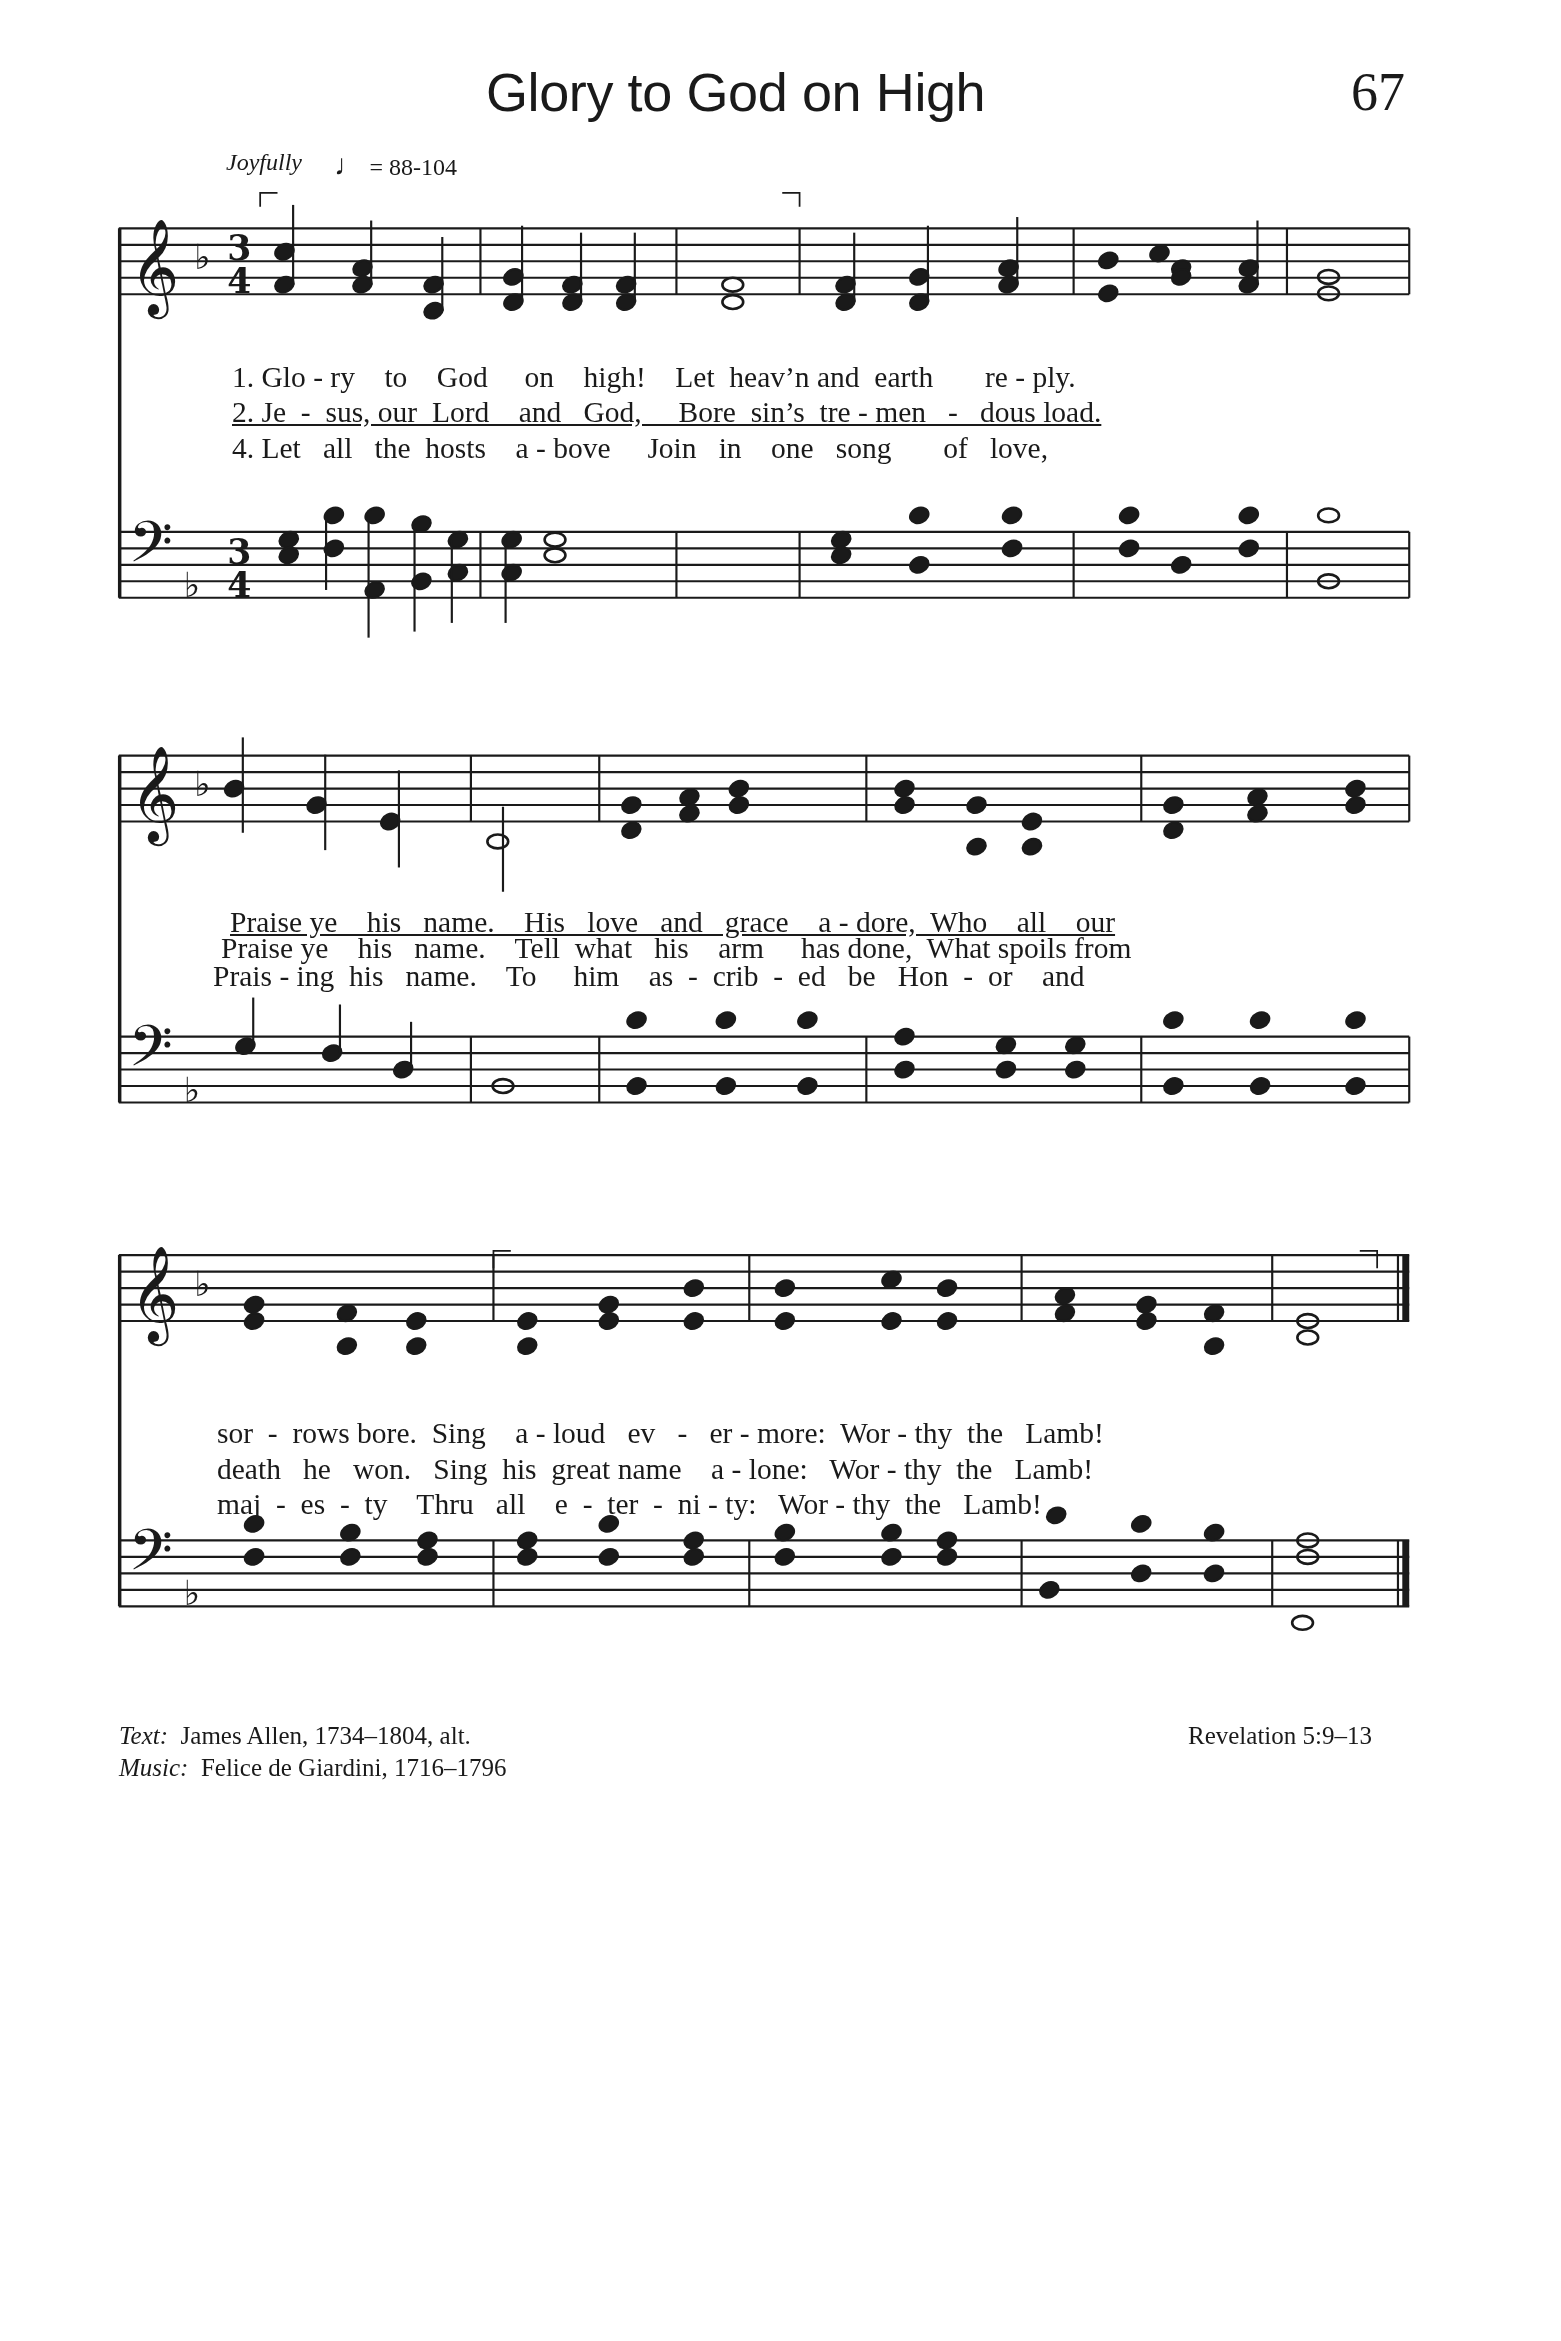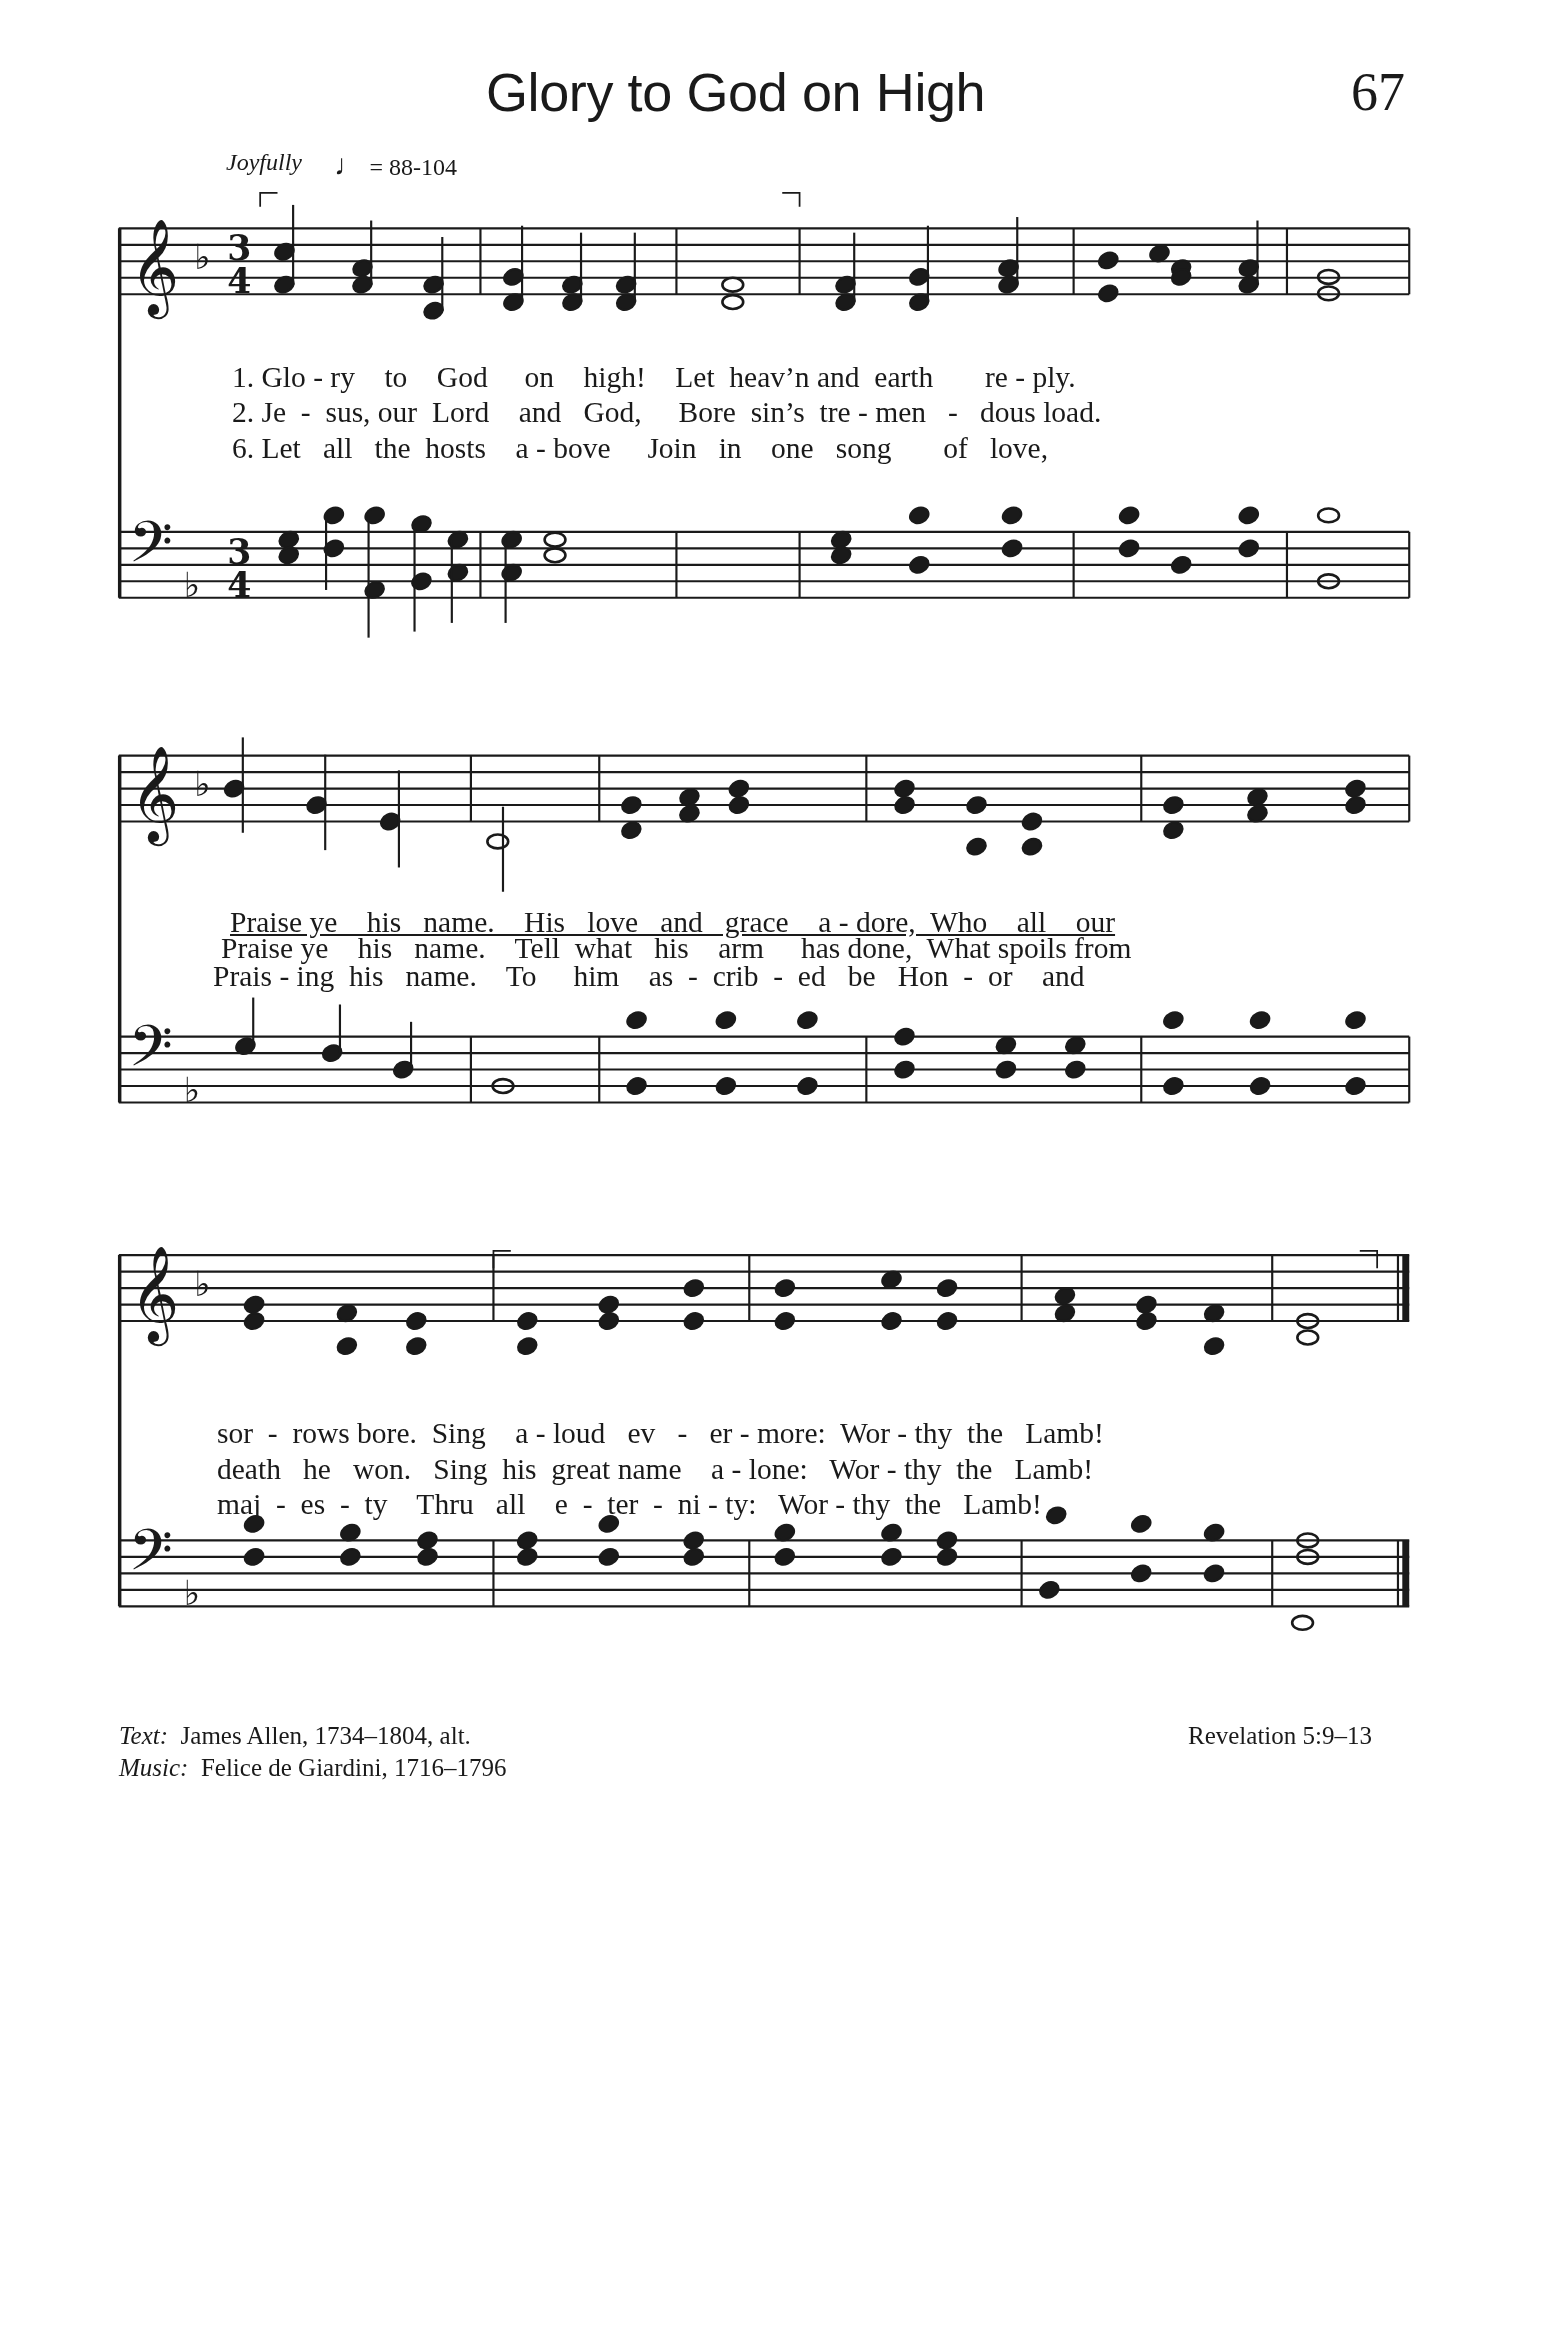--- a/index.html
+++ b/index.html
@@ -305,24 +305,24 @@
         <ellipse cx="1508" cy="1795" rx="12" ry="8" fill="none" stroke-width="3"></ellipse>
         <ellipse cx="1502" cy="1871" rx="12" ry="8" fill="none" stroke-width="3"></ellipse>
     </g>
   </g>
 </svg>
 
 <div class="abs lyric" style="left:232px;top:363px;">
     <pre style="margin:0;font:inherit;">1. Glo - ry    to    God     on    high!    Let  heav’n and  earth       re - ply.</pre>
   </div>
 <div class="abs lyric" style="left:232px;top:398px;">
-    <pre style="margin:0;font:inherit;">2. Je  -  sus, our  Lord    and   God,     Bore  sin’s  tre - men   -   dous load.</pre>
+    <pre style="margin:0;font:inherit;text-decoration:underline;">2. Je  -  sus, our  Lord    and   God,     Bore  sin’s  tre - men   -   dous load.</pre>
   </div>
 <div class="abs lyric" style="left:232px;top:434px;">
-    <pre style="margin:0;font:inherit;">6. Let   all   the  hosts    a - bove     Join   in    one   song       of   love,</pre>
+    <pre style="margin:0;font:inherit;">4. Let   all   the  hosts    a - bove     Join   in    one   song       of   love,</pre>
   </div>
 
 <div class="abs lyric" style="left:213px;top:891px;">
     <pre style="margin:17px;font:inherit;text-decoration:underline;">Praise ye    his   name.    His   love   and   grace    a - dore,  Who    all    our</pre>
   </div>
 <div class="abs lyric" style="left:213px;top:926px;">
     <pre style="margin:8px;font:inherit;">Praise ye    his   name.    Tell  what   his    arm     has done,  What spoils from</pre>
   </div>
 <div class="abs lyric" style="left:213px;top:962px;">
     <pre style="margin:0;font:inherit;">Prais - ing  his   name.    To     him    as  -  crib  -  ed   be   Hon  -  or    and</pre>

